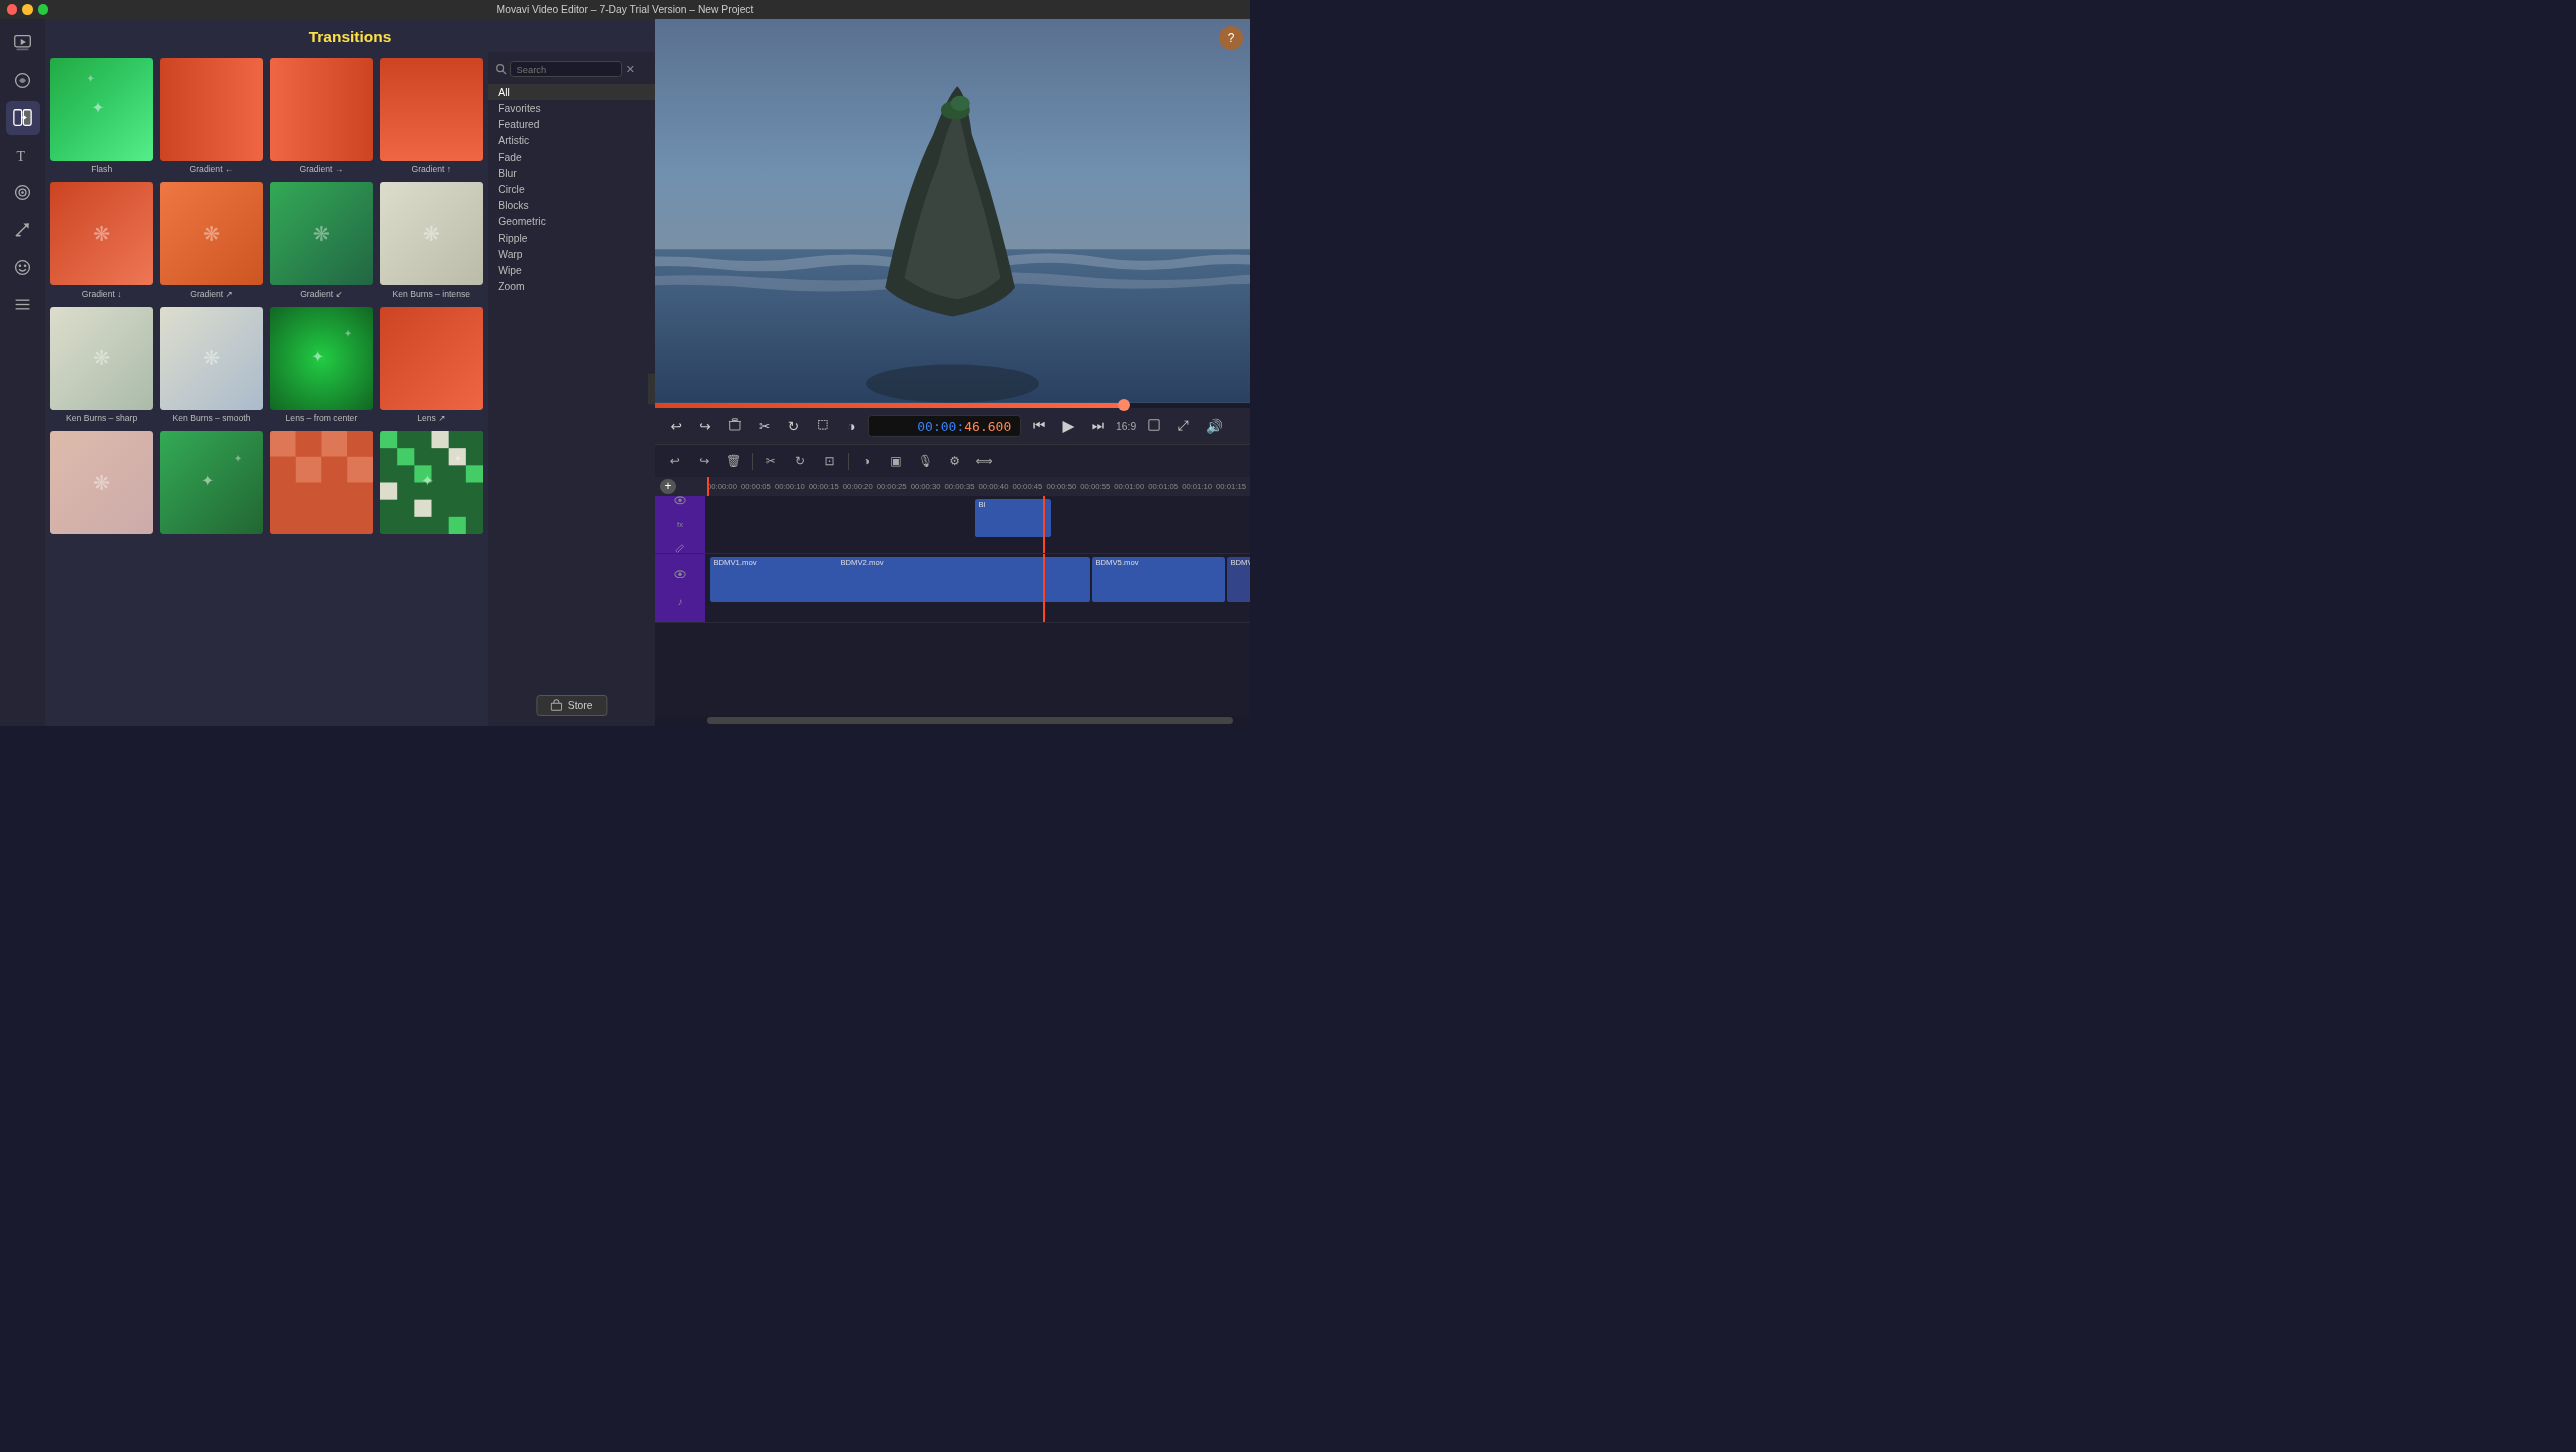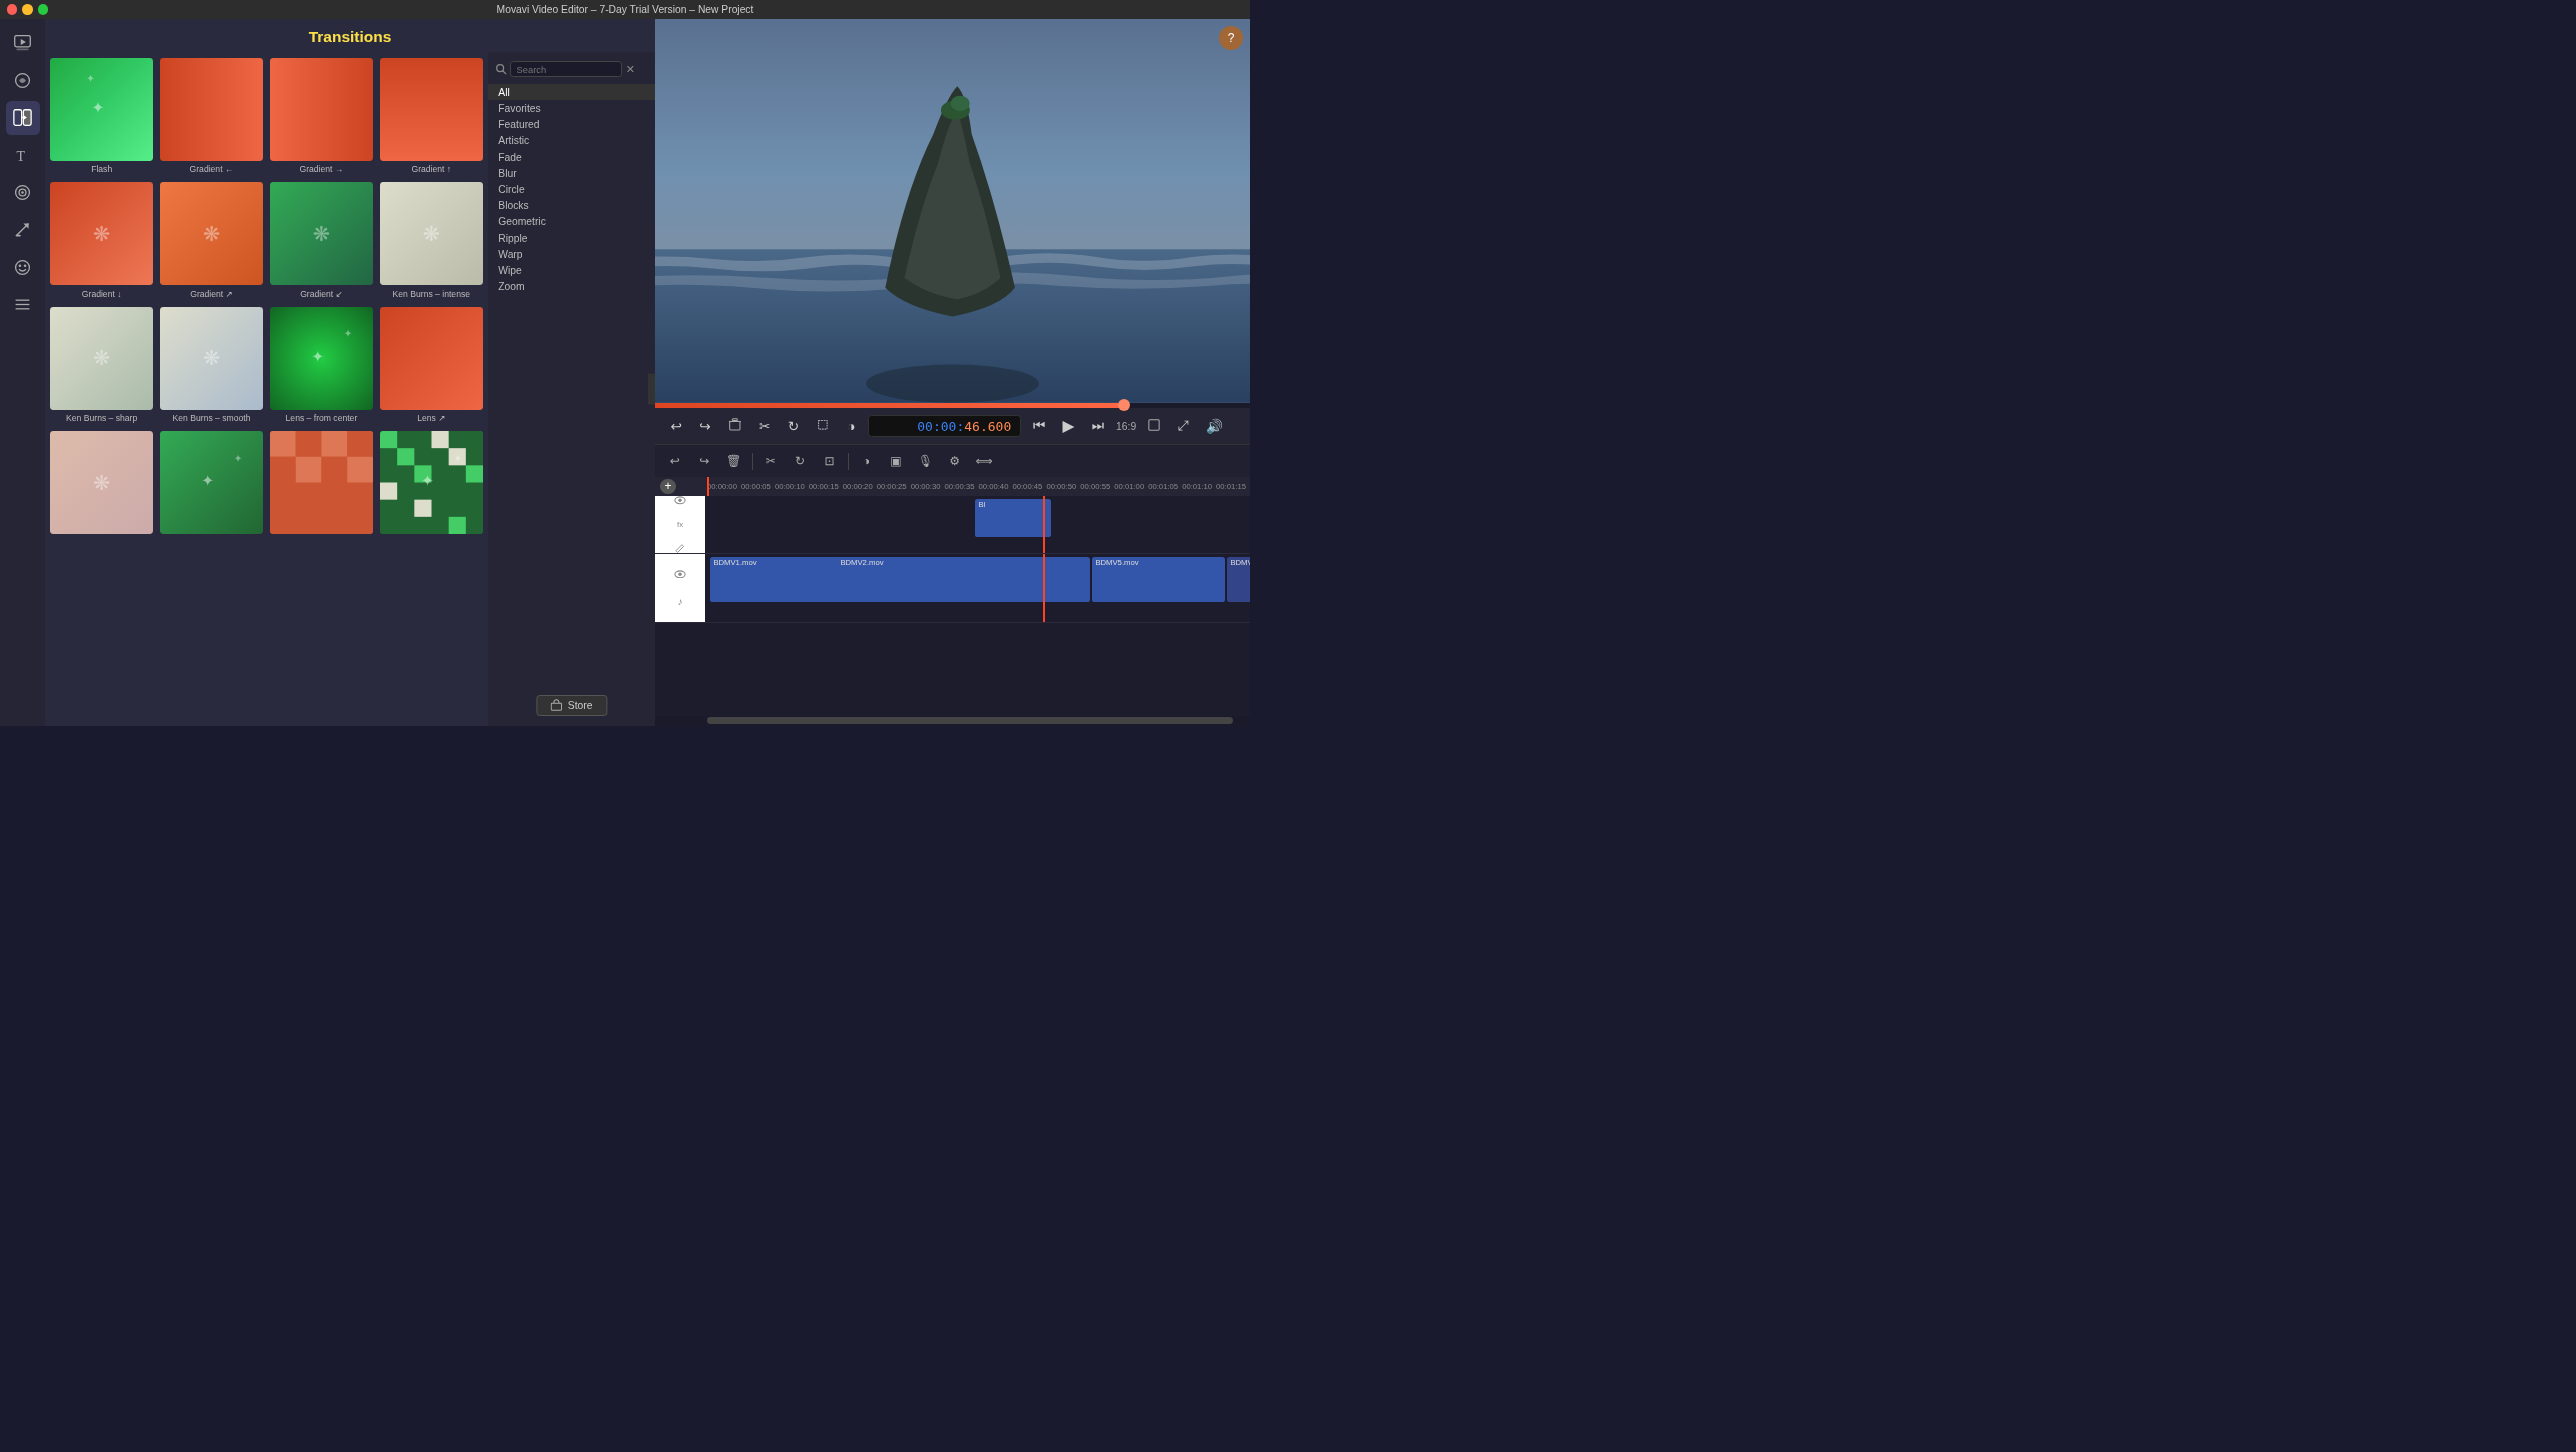--- a/index.html
+++ b/index.html
@@ -412,21 +412,21 @@
     #tracks-container::-webkit-scrollbar-track { background: #1a1a2a; }
     #tracks-container::-webkit-scrollbar-thumb { background: #444; border-radius: 2.6px; }
 
     .track-row {
       display: flex;
       height: 50px;
       border-bottom: 0.9px solid #2a2a3a;
     }
     .track-controls {
       width: 50px;
-      background: #ffffff;
+      background: #4c1d95;
       display: flex;
       flex-direction: column;
       align-items: center;
       justify-content: center;
       gap: 14px;
       flex-shrink: 0;
     }
     .tc-icon {
       width: 13.7px; height: 13.7px;
       color: #888;

